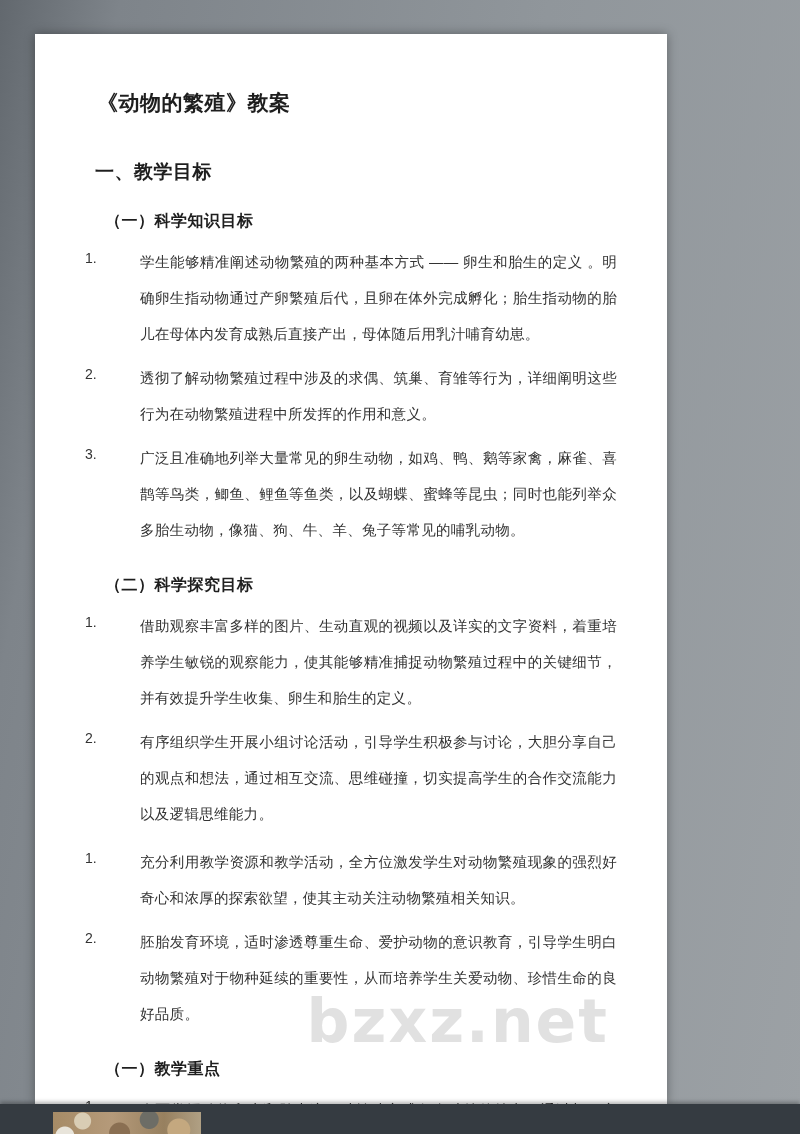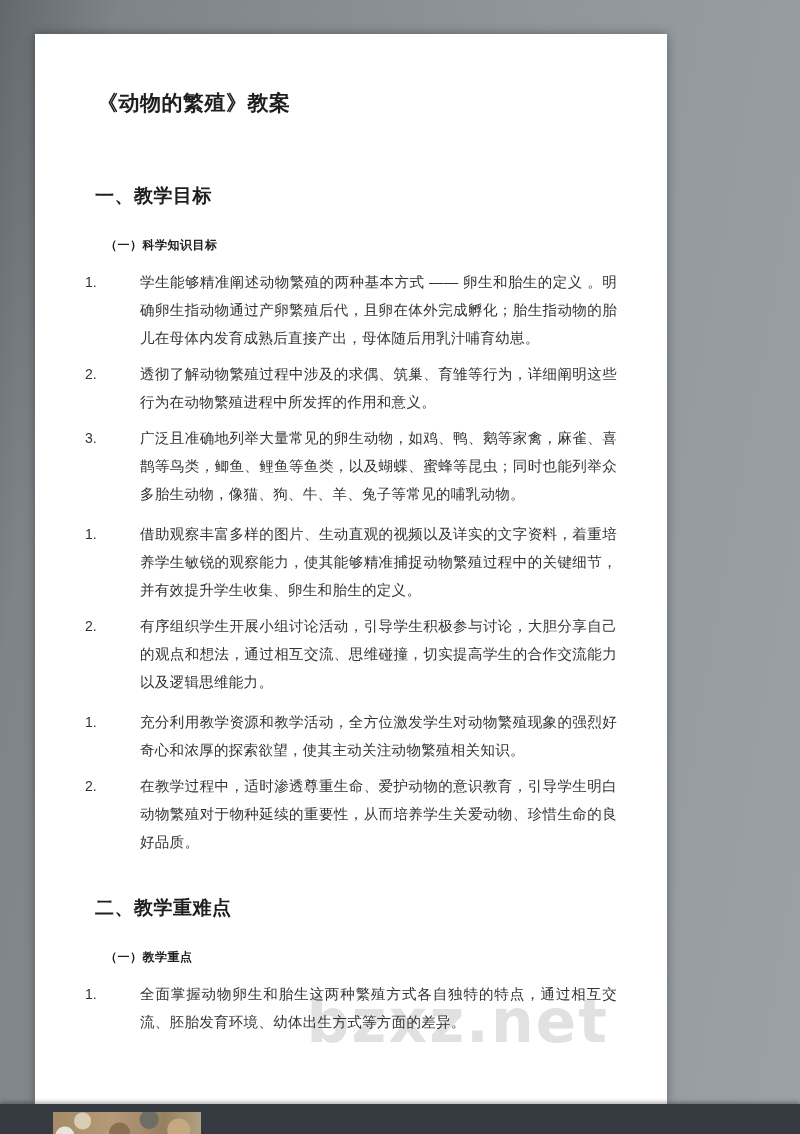--- a/index.html
+++ b/index.html
@@ -26,39 +26,39 @@
   }
   .doc-title {
     font-size:21px; line-height:26px;
     font-weight:bold; color:#1e1e1e;
     margin-left:12px;
     letter-spacing:0.5px;
   }
   .h1 {
     font-size:19px; line-height:24px;
     font-weight:bold; color:#1e1e1e;
-    margin:68px 0 0 10px;
+    margin:44px 0 0 10px;
     letter-spacing:0.5px;
   }
   .h2 {
-    font-size:12px; line-height:22px;
+    font-size:16px; line-height:22px;
     font-weight:bold; color:#1e1e1e;
     margin:26px 0 0 20px;
     letter-spacing:0.5px;
   }
   .h1.second { margin-top:40px; }
   .list { margin-top:12px; }
   .item { display:flex; margin-bottom:8px; }
   .item .num {
     flex:0 0 55px; width:55px;
     font-size:14px; line-height:28px; color:#333333;
   }
   .item .txt {
     flex:1;
-    font-size:14.5px; line-height:28px;
+    font-size:14.5px; line-height:36px;
     color:#333333;
     text-align:justify;
     letter-spacing:0.3px;
   }
   .watermark {
     position:absolute;
     right:58px; bottom:48px;
     font-size:60px; font-weight:bold;
     color:rgba(40,40,40,0.14);
     letter-spacing:2px;
@@ -106,43 +106,43 @@
       <div class="item">
         <span class="num">2.</span>
         <span class="txt">透彻了解动物繁殖过程中涉及的求偶、筑巢、育雏等行为，详细阐明这些行为在动物繁殖进程中所发挥的作用和意义。</span>
       </div>
       <div class="item">
         <span class="num">3.</span>
         <span class="txt">广泛且准确地列举大量常见的卵生动物，如鸡、鸭、鹅等家禽，麻雀、喜鹊等鸟类，鲫鱼、鲤鱼等鱼类，以及蝴蝶、蜜蜂等昆虫；同时也能列举众多胎生动物，像猫、狗、牛、羊、兔子等常见的哺乳动物。</span>
       </div>
     </div>
 
+    <div class="h2">（二）科学探究目标</div>
     <div class="list">
       <div class="item">
         <span class="num">1.</span>
         <span class="txt">借助观察丰富多样的图片、生动直观的视频以及详实的文字资料，着重培养学生敏锐的观察能力，使其能够精准捕捉动物繁殖过程中的关键细节，并有效提升学生收集、卵生和胎生的定义。</span>
       </div>
       <div class="item">
         <span class="num">2.</span>
         <span class="txt">有序组织学生开展小组讨论活动，引导学生积极参与讨论，大胆分享自己的观点和想法，通过相互交流、思维碰撞，切实提高学生的合作交流能力以及逻辑思维能力。</span>
       </div>
     </div>
 
     <div class="list">
       <div class="item">
         <span class="num">1.</span>
         <span class="txt">充分利用教学资源和教学活动，全方位激发学生对动物繁殖现象的强烈好奇心和浓厚的探索欲望，使其主动关注动物繁殖相关知识。</span>
       </div>
       <div class="item">
         <span class="num">2.</span>
-        <span class="txt">在教学过程中，适时渗透尊重生命、爱护动物的意识教育，引导学生明白动物繁殖对于物种延续的重要性，从而培养学生关爱动物、珍惜生命的良好品质。</span>
+        <span class="txt">胚胎发育环境，适时渗透尊重生命、爱护动物的意识教育，引导学生明白动物繁殖对于物种延续的重要性，从而培养学生关爱动物、珍惜生命的良好品质。</span>
       </div>
     </div>
 
-    <div class="h1 second">二、教学重难点</div>
 
     <div class="h2">（一）教学重点</div>
     <div class="list">
       <div class="item">
         <span class="num">1.</span>
         <span class="txt">全面掌握动物卵生和胎生这两种繁殖方式各自独特的特点，通过相互交流、胚胎发育环境、幼体出生方式等方面的差异。</span>
       </div>
     </div>
 
     <div class="watermark">bzxz.net</div>

